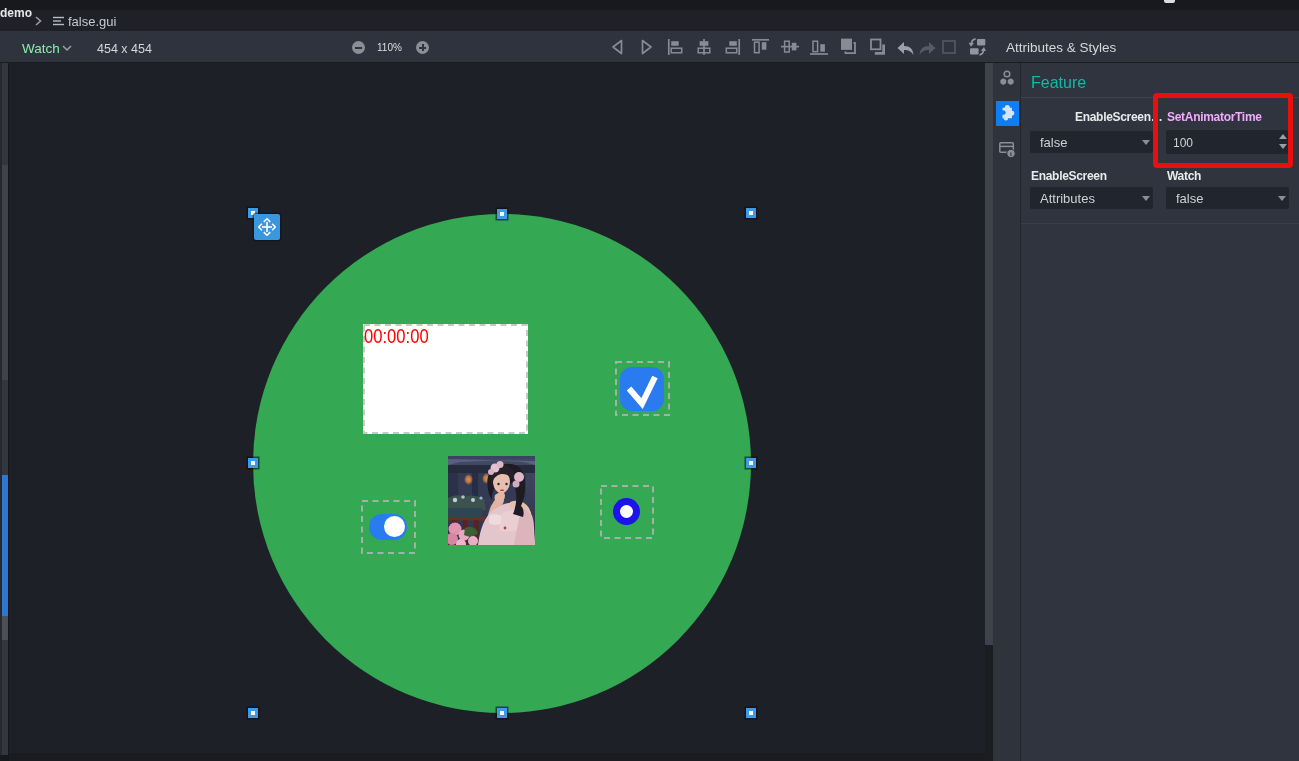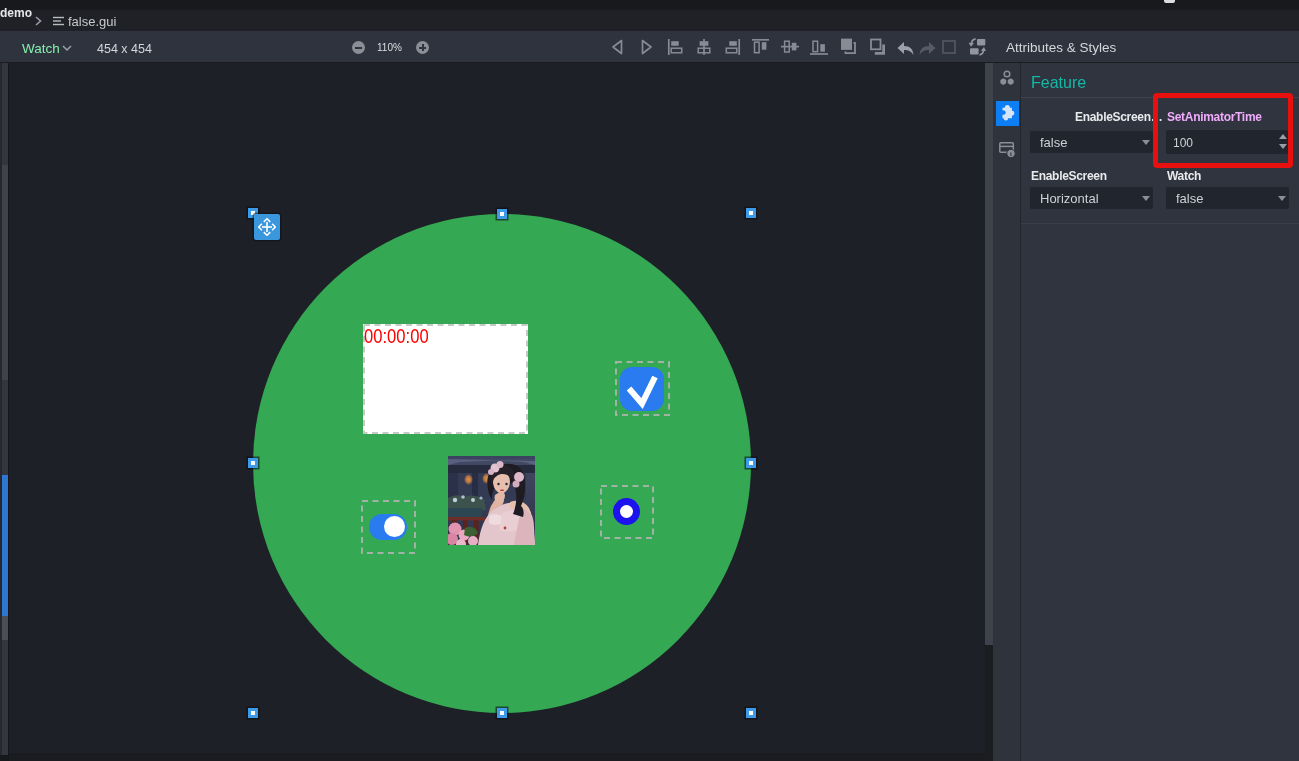--- a/index.html
+++ b/index.html
@@ -275,21 +275,21 @@
 
 <div class="abs" style="left:1166px;top:130px;width:122px;height:24px;background:#21252d;border-radius:2px;"></div>
 <div class="abs" style="left:1173px;top:136px;font-size:12px;color:#cdd1d6;">100</div>
 <div class="abs" style="left:1279px;top:134px;width:0;height:0;border-left:4px solid transparent;border-right:4px solid transparent;border-bottom:5px solid #9a9ea6;"></div>
 <div class="abs" style="left:1279px;top:144px;width:0;height:0;border-left:4px solid transparent;border-right:4px solid transparent;border-top:5px solid #9a9ea6;"></div>
 
 <div class="abs" style="left:1031px;top:169px;font-size:12px;font-weight:bold;letter-spacing:-0.3px;color:#e8eaec;">EnableScreen</div>
 <div class="abs" style="left:1167px;top:169px;font-size:12px;font-weight:bold;letter-spacing:-0.3px;color:#e8eaec;">Watch</div>
 
 <div class="abs" style="left:1030px;top:187px;width:123px;height:22px;background:#21252d;border-radius:2px;"></div>
-<div class="abs" style="left:1040px;top:191px;font-size:13px;color:#cdd1d6;">Horizontal</div>
+<div class="abs" style="left:1040px;top:191px;font-size:13px;color:#cdd1d6;">Attributes</div>
 <div class="abs" style="left:1142px;top:196px;width:0;height:0;border-left:4.5px solid transparent;border-right:4.5px solid transparent;border-top:5px solid #8a8f98;"></div>
 
 <div class="abs" style="left:1166px;top:187px;width:123px;height:22px;background:#21252d;border-radius:2px;"></div>
 <div class="abs" style="left:1176px;top:191px;font-size:13px;color:#cdd1d6;">false</div>
 <div class="abs" style="left:1278px;top:196px;width:0;height:0;border-left:4.5px solid transparent;border-right:4.5px solid transparent;border-top:5px solid #8a8f98;"></div>
 
 <div class="abs" style="left:1153px;top:93px;width:140px;height:75px;border:5px solid #e80f0f;border-radius:4px;"></div>
 
 <div class="abs" style="left:0;top:63px;width:8px;height:698px;background:#32363f;"></div>
 <div class="abs" style="left:0;top:63px;width:2px;height:698px;background:#26282d;"></div>

